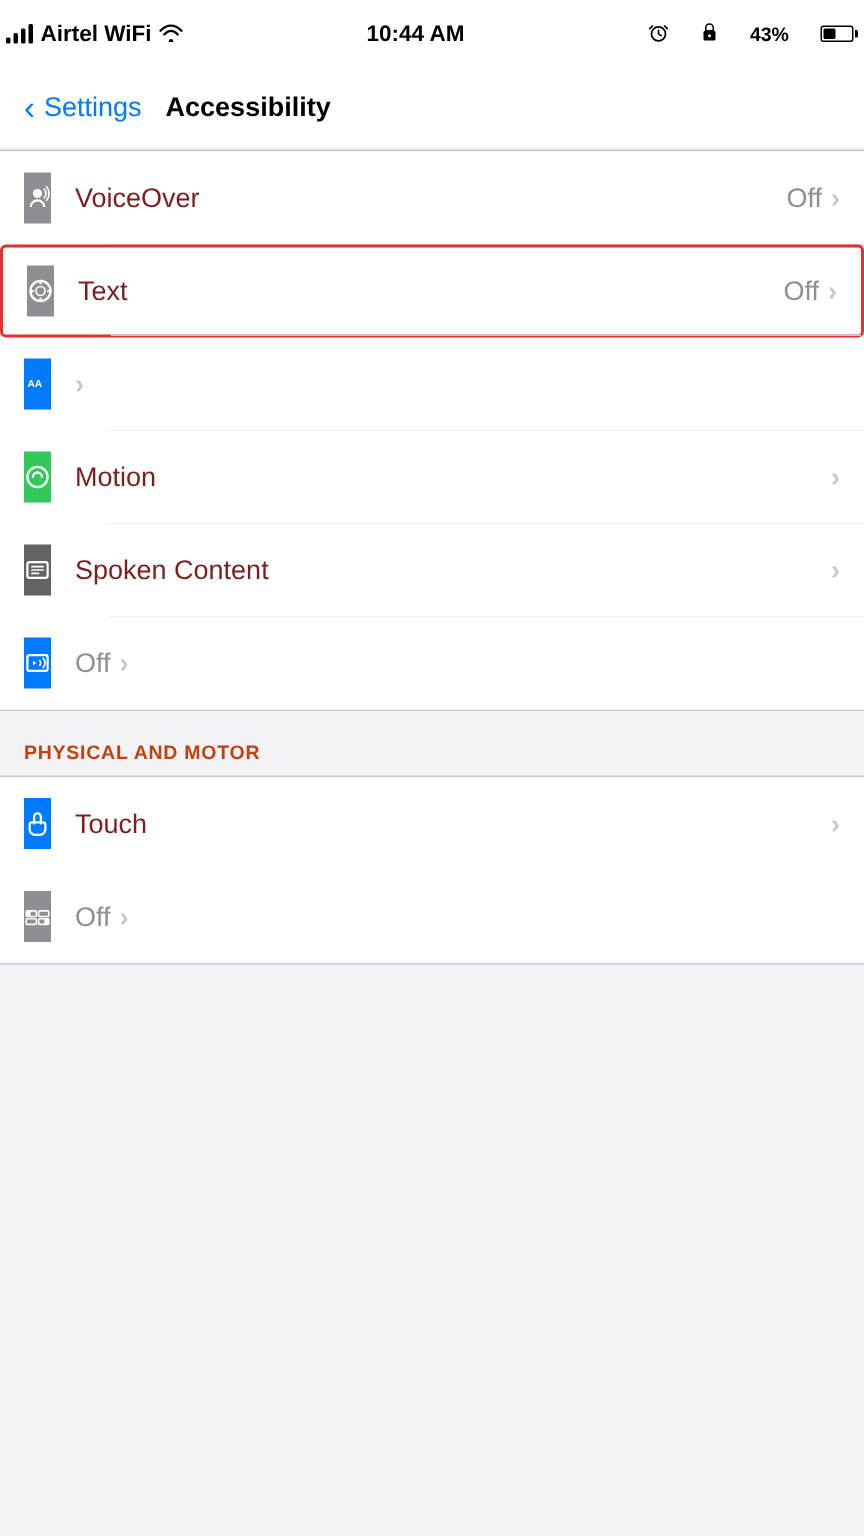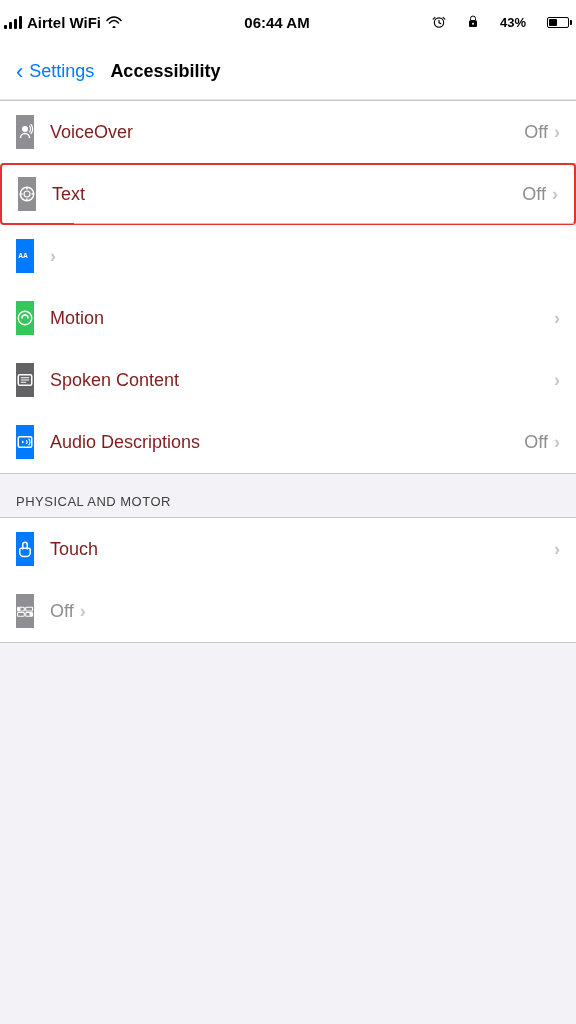--- a/index.html
+++ b/index.html
@@ -135,22 +135,22 @@
     .chevron {
       color: #c7c7cc;
       font-size: 18px;
       font-weight: 600;
     }
 
     
     .section-header {
       padding: 20px 16px 8px 16px;
       font-size: 13px;
-      font-weight: 400;
-      color: #404040;
+      font-weight: 700;
+      color: #c2410c;
       letter-spacing: 0.5px;
       text-transform: uppercase;
       background: #f2f2f7;
     }
 
     
     .battery-icon {
       display: inline-flex;
       align-items: center;
     }
@@ -196,21 +196,21 @@
       <span style="height:13px"></span>
     </div>
     <span>Airtel WiFi</span>
 
     <svg width="16" height="12" viewBox="0 0 16 12">
       <path d="M8 10a1.5 1.5 0 1 1 0 3 1.5 1.5 0 0 1 0-3z" fill="#000"></path>
       <path d="M3.5 7C5 5.3 6.4 4.5 8 4.5s3 .8 4.5 2.5" stroke="#000" stroke-width="1.5" fill="none" stroke-linecap="round"></path>
       <path d="M1 4.5C3.2 2 5.5 1 8 1s4.8 1 7 3.5" stroke="#000" stroke-width="1.5" fill="none" stroke-linecap="round"></path>
     </svg>
   </div>
-  <div class="status-center">06:44 AM</div>
+  <div class="status-center">10:44 AM</div>
   <div class="status-right">
 
     <svg width="14" height="14" viewBox="0 0 24 24">
       <circle cx="12" cy="13" r="8" stroke="#000" stroke-width="2" fill="none"></circle>
       <path d="M12 9v4l3 2" stroke="#000" stroke-width="2" stroke-linecap="round" fill="none"></path>
       <path d="M5 4L2 7M19 4l3 3" stroke="#000" stroke-width="2" stroke-linecap="round" fill="none"></path>
     </svg>
 
     <svg width="12" height="14" viewBox="0 0 24 28">
       <path d="M12 2a5 5 0 0 1 5 5v4H7V7a5 5 0 0 1 5-5z" stroke="#000" stroke-width="2" fill="none"></path>
@@ -304,21 +304,20 @@
 
     <div class="settings-row">
       <div class="row-icon blue">
         <svg class="icon-svg" viewBox="0 0 24 24" fill="none">
           <rect x="3" y="5" width="18" height="14" rx="2" stroke="white" stroke-width="2"></rect>
           <path d="M8 14V10l3 2-3 2z" fill="white"></path>
           <path d="M14 10c1.1.8 1.1 3.2 0 4" stroke="white" stroke-width="1.5" stroke-linecap="round"></path>
           <path d="M17 8c2.2 1.8 2.2 6.2 0 8" stroke="white" stroke-width="1.5" stroke-linecap="round"></path>
         </svg>
       </div>
-      <span class="row-label">Audio Descriptions</span>
       <span class="row-value">Off</span>
       <span class="chevron">›</span>
     </div>
 
   </div>
 
   <div class="section-header">
     <span>PHYSICAL AND MOTOR</span>
   </div>
 

